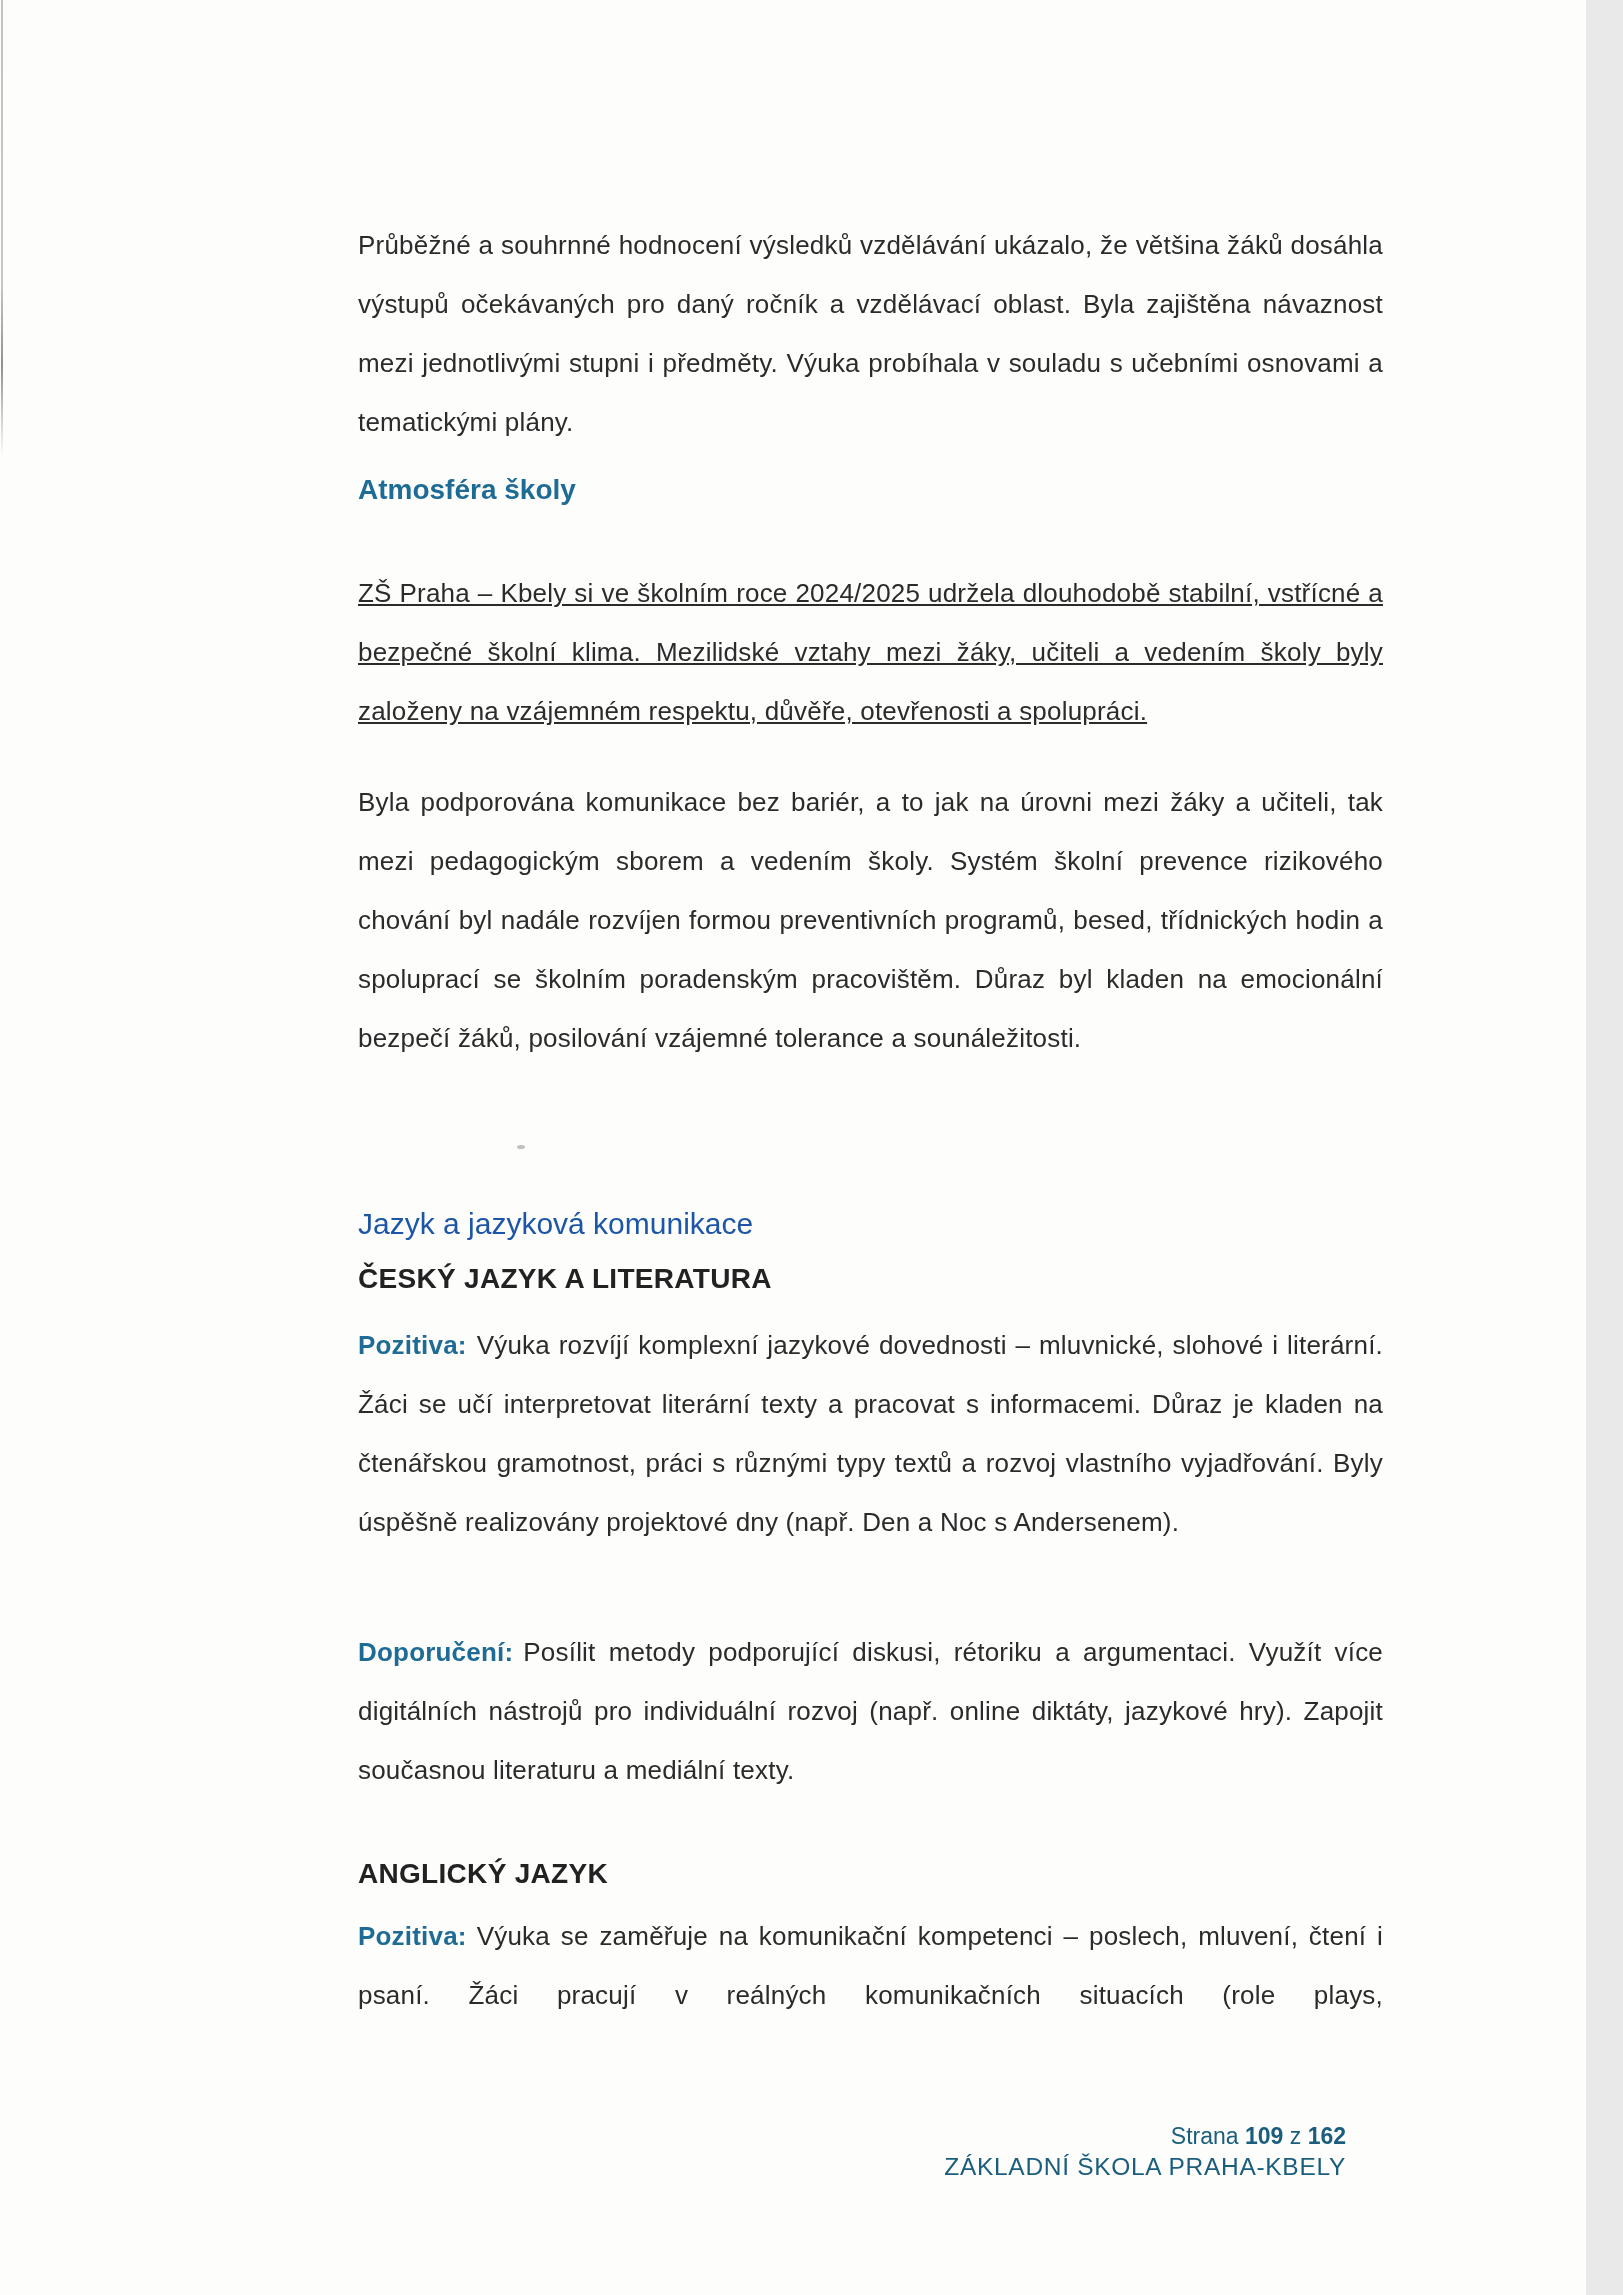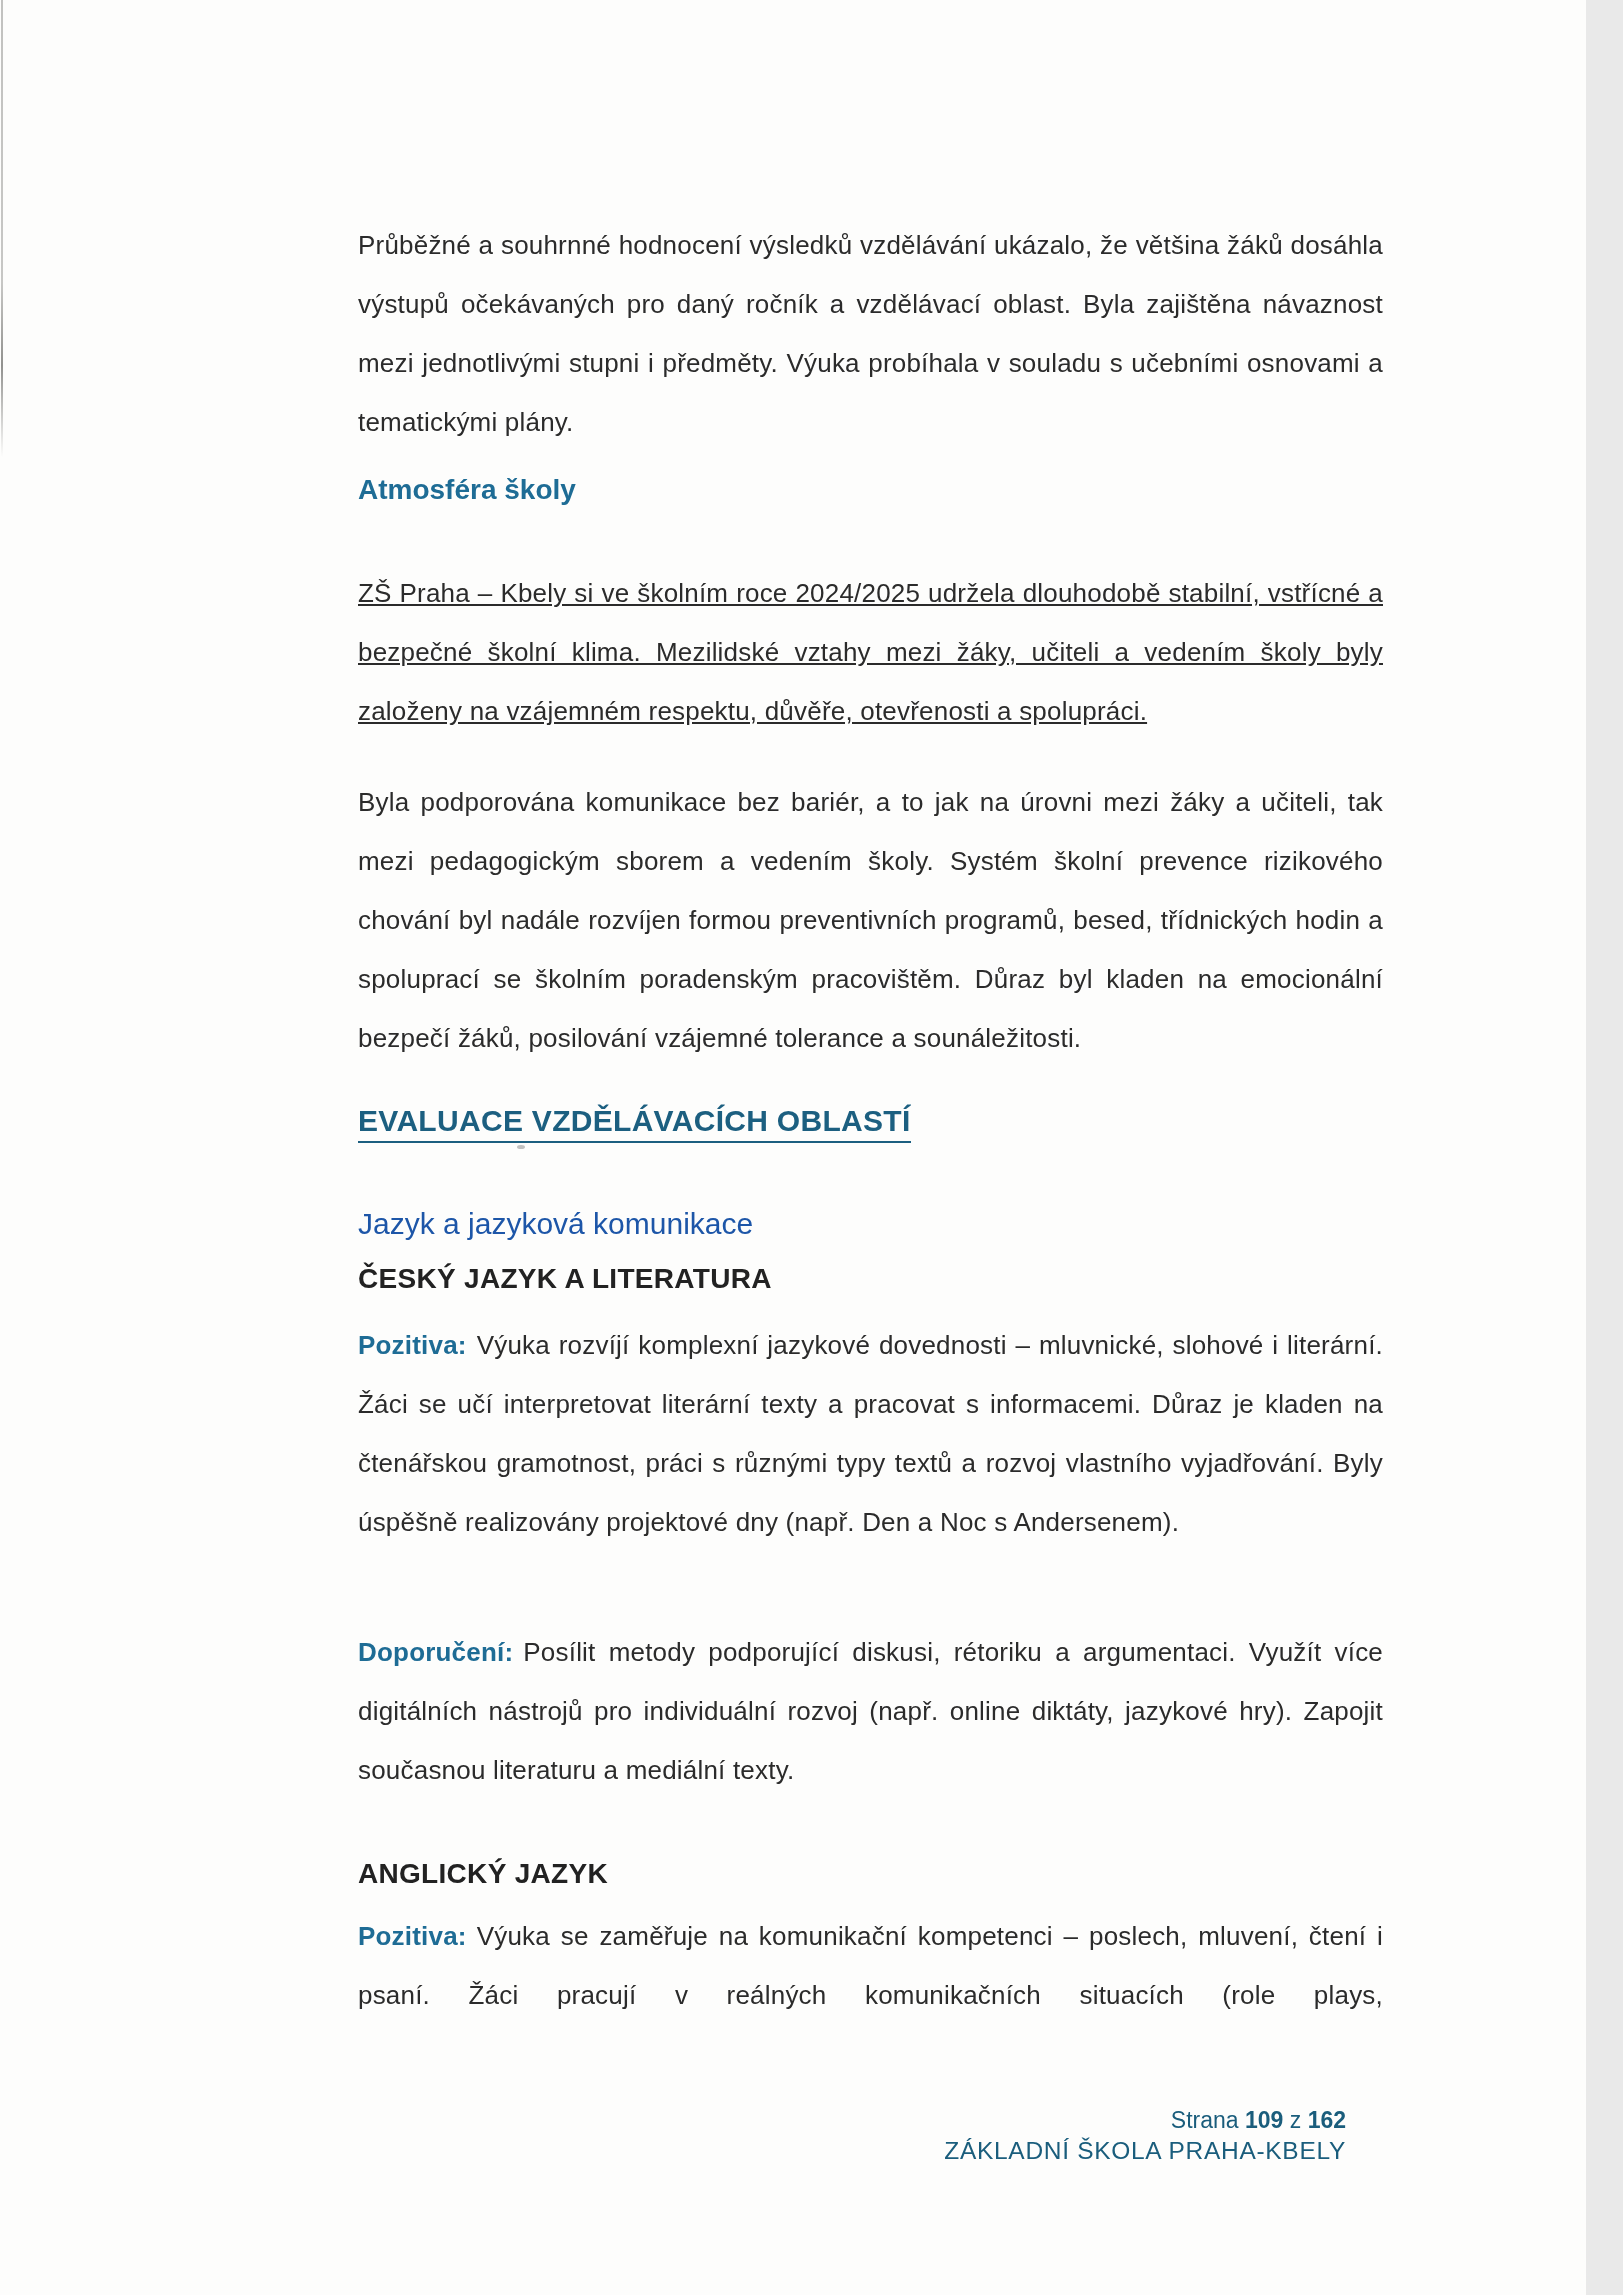--- a/index.html
+++ b/index.html
@@ -82,43 +82,41 @@
     font-weight: bold;
     color: var(--black-heading);
     letter-spacing: 0.3px;
   }
   .footer-line {
     position: absolute;
     right: 240px;
     color: var(--footer-teal);
     text-align: right;
     white-space: nowrap;
+    margin-top: 16px;
   }
   .footer-page { font-size: 23px; top: 2107px; }
   .footer-page .num { font-weight: bold; }
   .footer-school { font-size: 24.5px; top: 2137px; letter-spacing: 0.7px; }
 </style>
 </head>
 <body>
 
 <div class="page">
 
   <div class="scan-line"></div>
 
   <p class="col body-para" style="top:216px;">Průběžné a souhrnné hodnocení výsledků vzdělávání ukázalo, že většina žáků dosáhla výstupů očekávaných pro daný ročník a vzdělávací oblast. Byla zajištěna návaznost mezi jednotlivými stupni i předměty. Výuka probíhala v souladu s učebními osnovami a tematickými plány.</p>
 
   <h3 class="col h-teal" style="top:474px;">Atmosféra školy</h3>
 
   <p class="col body-para" style="top:564px;text-decoration:underline;">ZŠ Praha – Kbely si ve školním roce 2024/2025 udržela dlouhodobě stabilní, vstřícné a bezpečné školní klima. Mezilidské vztahy mezi žáky, učiteli a vedením školy byly založeny na vzájemném respektu, důvěře, otevřenosti a spolupráci.</p>
 
   <p class="col body-para" style="top:773px;">Byla podporována komunikace bez bariér, a to jak na úrovni mezi žáky a učiteli, tak mezi pedagogickým sborem a vedením školy. Systém školní prevence rizikového chování byl nadále rozvíjen formou preventivních programů, besed, třídnických hodin a spoluprací se školním poradenským pracovištěm. Důraz byl kladen na emocionální bezpečí žáků, posilování vzájemné tolerance a sounáležitosti.</p>
 
-  <div class="col" style="top:1104px;">
-    <h2 class="h-evaluace">EVALUACE VZDĚLÁVACÍCH OBLASTÍ</h2>
-  </div>
 
   <div class="speck"></div>
 
   <h3 class="col h-blue" style="top:1207px;">Jazyk a jazyková komunikace</h3>
 
   <h4 class="col h-black" style="top:1263px;">ČESKÝ JAZYK A LITERATURA</h4>
 
   <p class="col body-para" style="top:1316px;"><span class="inline-label">Pozitiva:</span><span>Výuka rozvíjí komplexní jazykové dovednosti – mluvnické, slohové i literární. Žáci se učí interpretovat literární texty a pracovat s informacemi. Důraz je kladen na čtenářskou gramotnost, práci s různými typy textů a rozvoj vlastního vyjadřování. Byly úspěšně realizovány projektové dny (např. Den a Noc s Andersenem).</span></p>
 
   <p class="col body-para" style="top:1623px;"><span class="inline-label">Doporučení:</span><span>Posílit metody podporující diskusi, rétoriku a argumentaci. Využít více digitálních nástrojů pro individuální rozvoj (např. online diktáty, jazykové hry). Zapojit současnou literaturu a mediální texty.</span></p>

